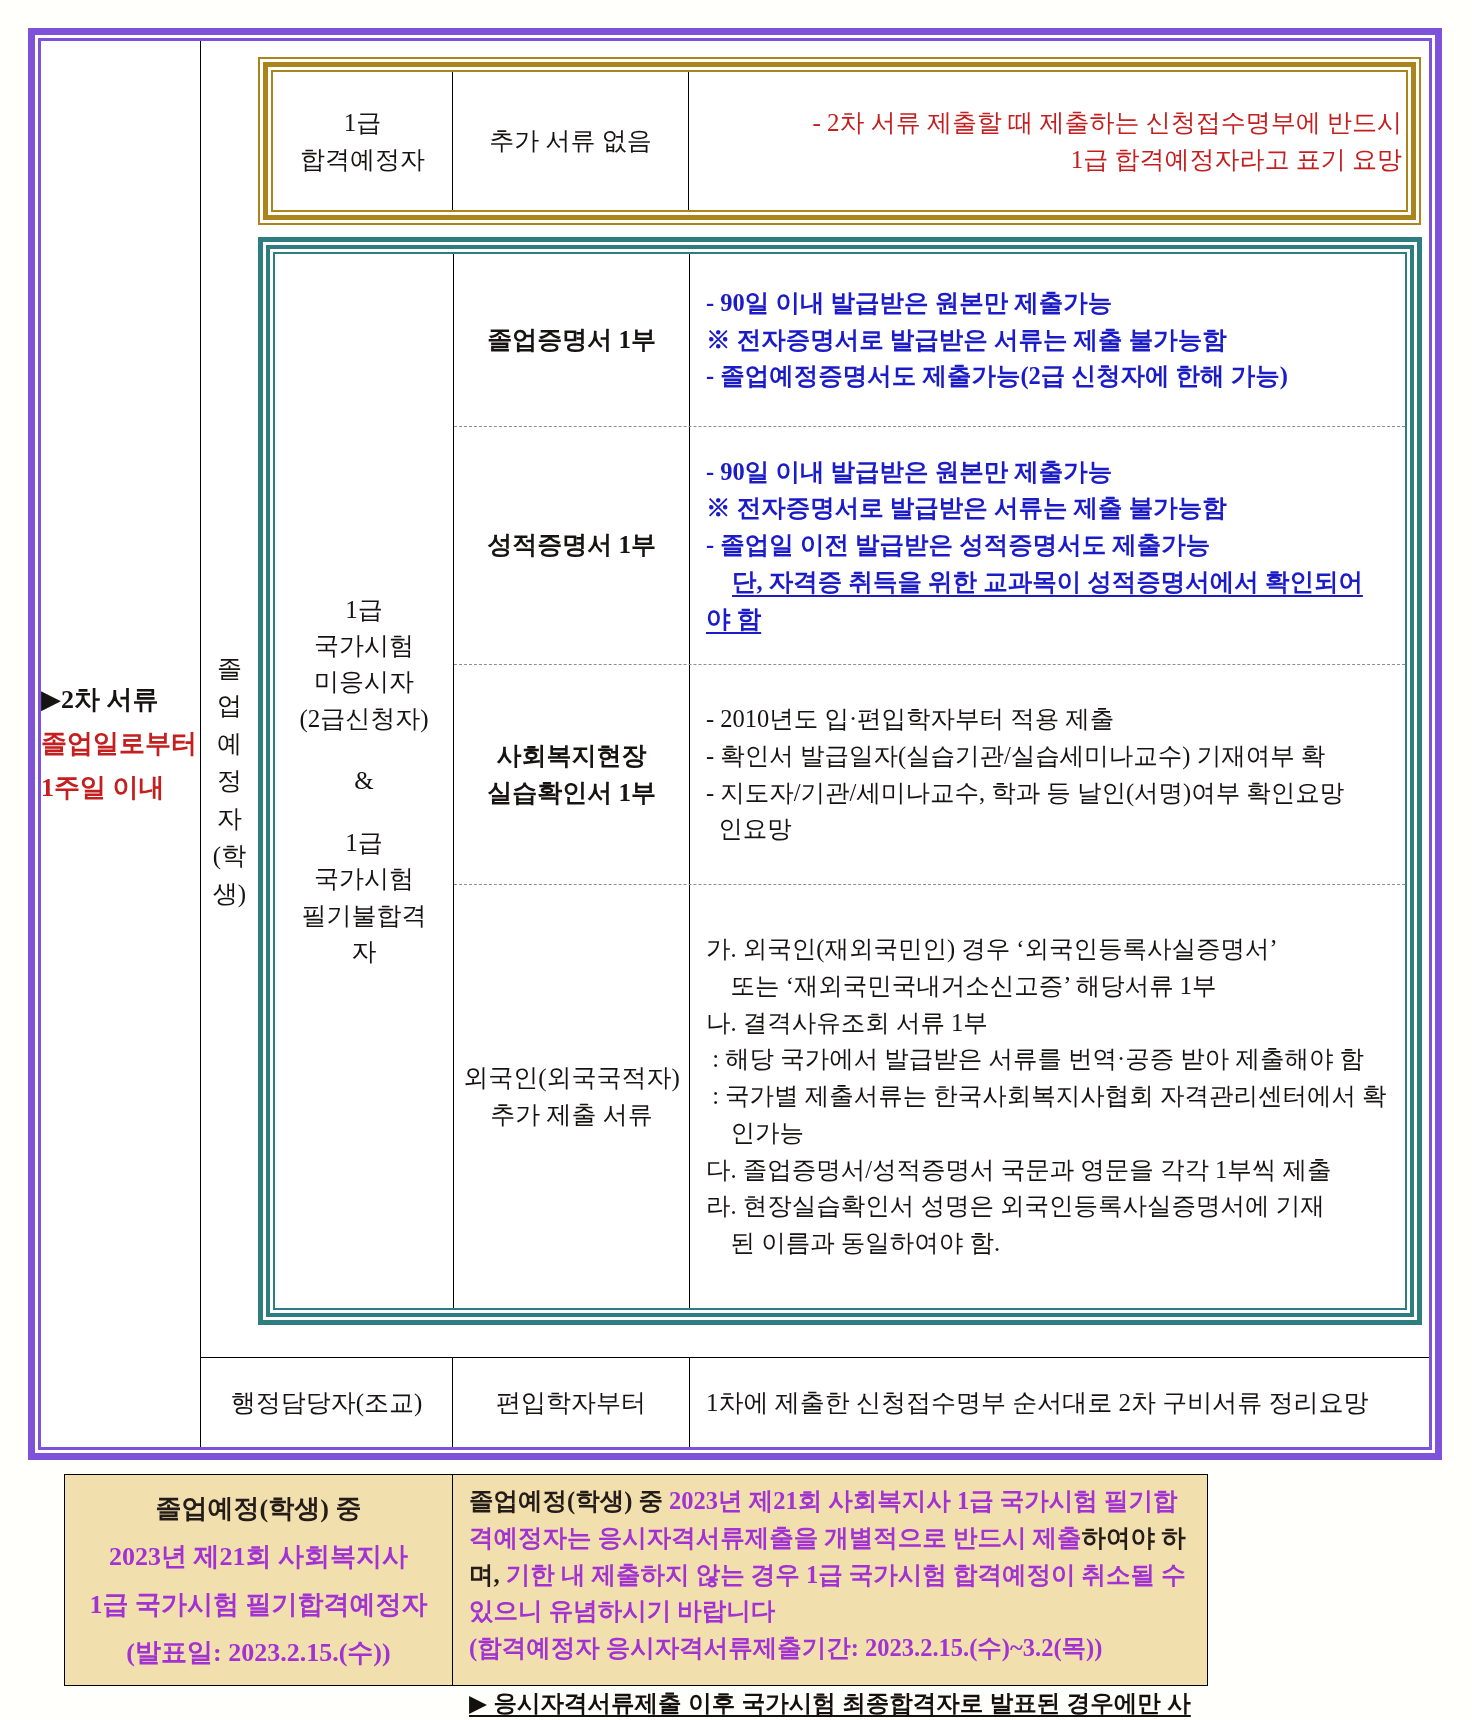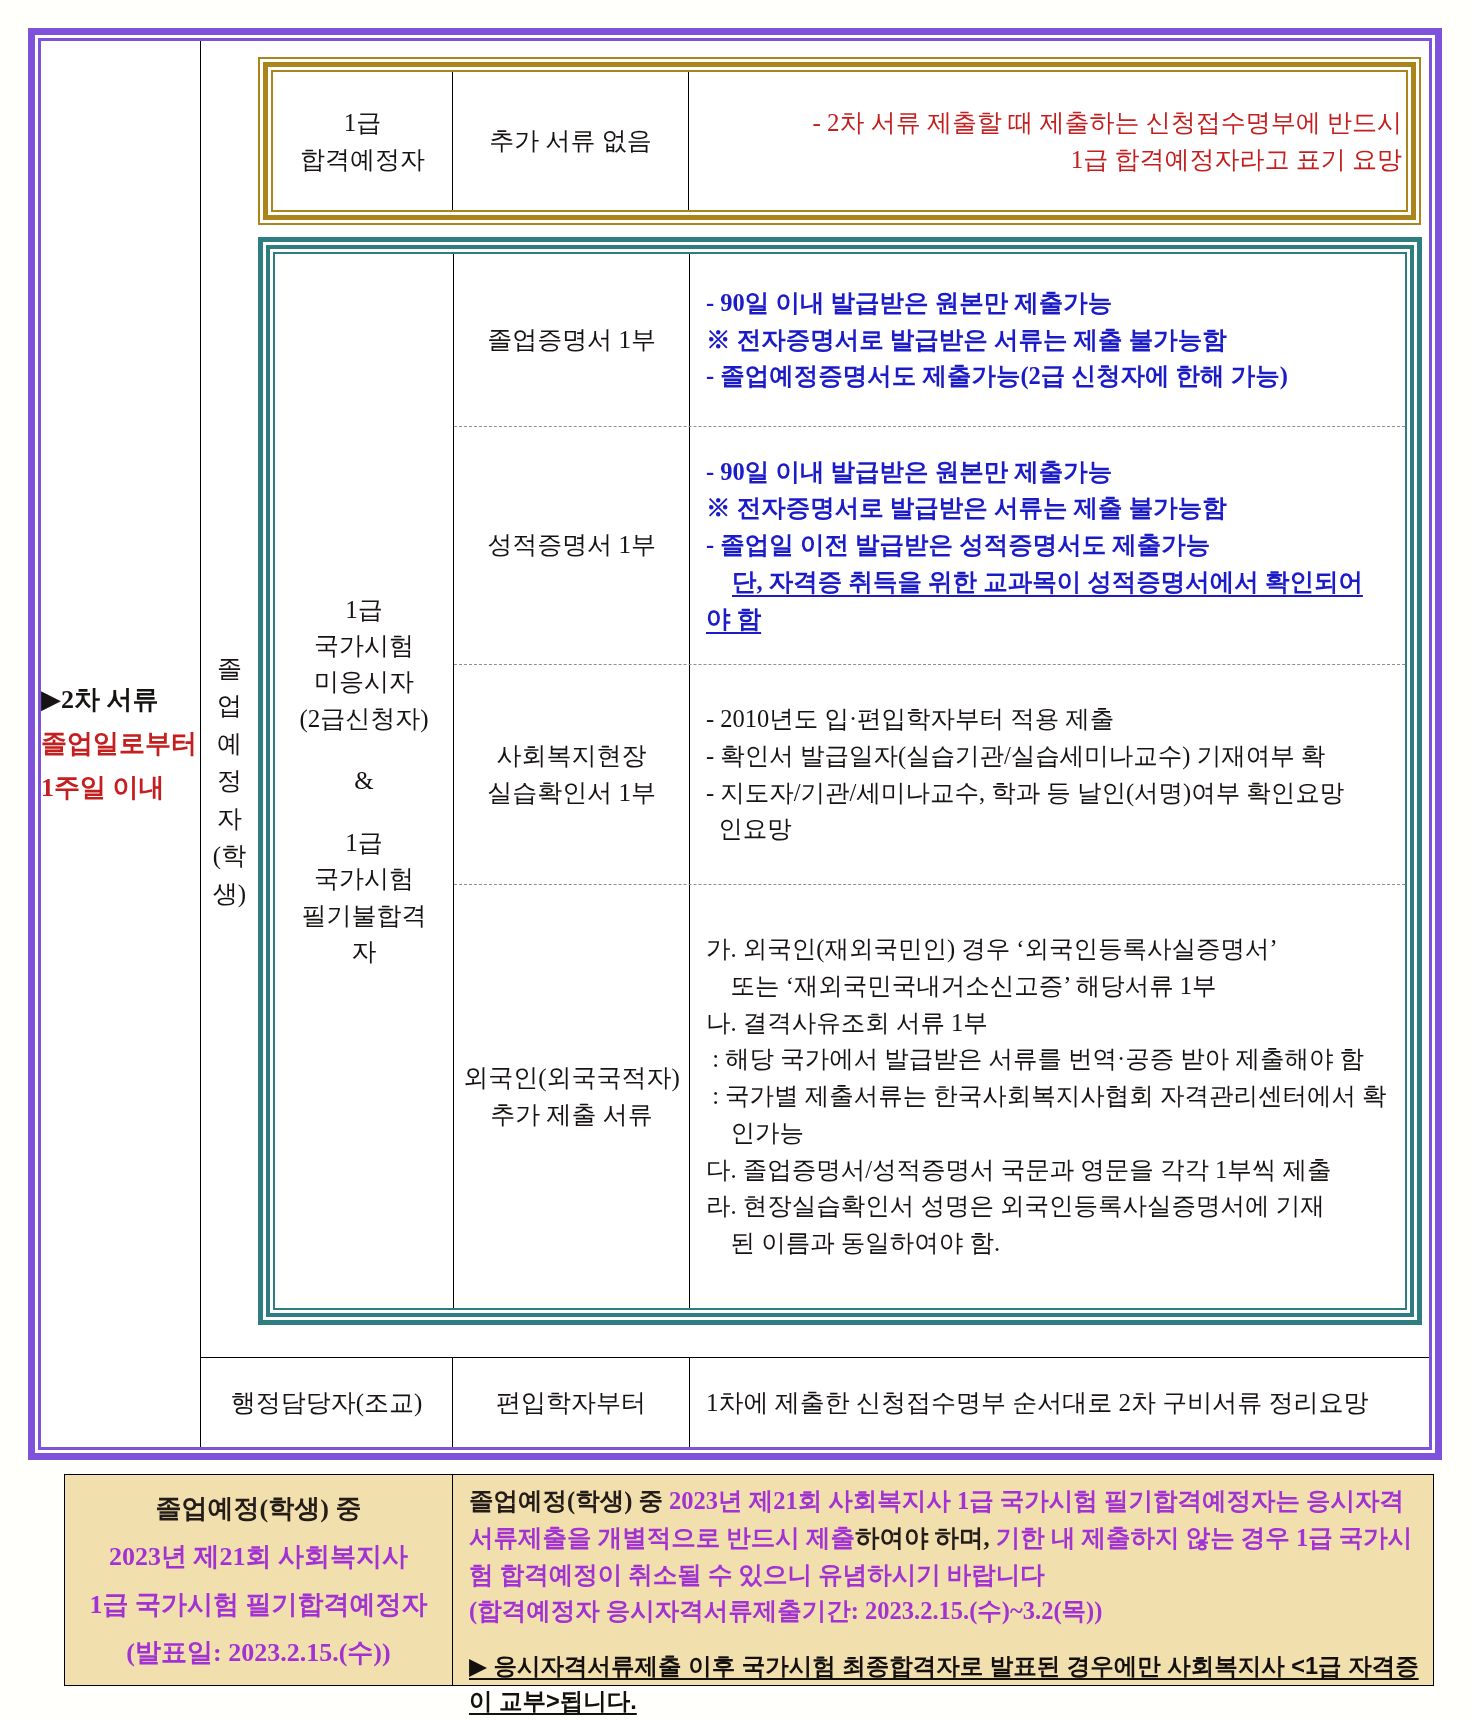--- a/index.html
+++ b/index.html
@@ -63,40 +63,40 @@
   .colA .amp{margin:26px 0;}
   .colBC{flex:1;display:flex;flex-direction:column;min-width:0;}
   .trow{display:flex;min-width:0;}
   .trow + .trow{border-top:1px dashed #8f8f8f;}
   .r1{height:172px;} .r2{height:238px;} .r3{height:220px;} .r4{height:424px;}
   .colB{
     width:236px;border-right:1px solid #000;
     display:flex;flex-direction:column;justify-content:center;align-items:center;
     text-align:center;font-size:25px;line-height:1.45;
   }
-  .colB.bold{font-weight:normal;}
+  .colB.bold{font-weight:bold;}
   .colC{
     flex:1;padding:8px 6px 8px 16px;
     display:flex;flex-direction:column;justify-content:center;
     font-size:24.5px;line-height:1.5;white-space:pre-wrap;
   }
   .blue{color:var(--blue);font-weight:bold;}
   .uline{text-decoration:underline;text-underline-offset:5px;}
   .indent1{padding-left:26px;}
 
   
   .admin-row{margin-top:auto;border-top:1px solid #000;height:90px;display:flex;font-size:25px;}
   .ac{display:flex;align-items:center;justify-content:center;text-align:center;}
   .ac1{width:252px;border-right:1px solid #000;}
   .ac2{width:237px;border-right:1px solid #000;}
   .ac3{flex:1;justify-content:flex-start;padding-left:16px;text-align:left;}
 
   
   .footer{
-    position:absolute;left:64px;top:1474px;width:1370px;height:212px;
+    position:absolute;left:64px;top:1474px;width:1144px;height:212px;
     background:var(--beige);border:1px solid #000;display:flex;
   }
   .f-left{
     width:388px;border-right:1px solid #000;
     display:flex;flex-direction:column;justify-content:center;align-items:center;
     gap:13px;text-align:center;font-size:26px;font-weight:bold;
   }
   .f-left .dark{color:#241c18;}
   .f-left .purp{color:var(--fpurple);}
   .f-right{flex:1;padding:8px 10px 8px 16px;font-size:24.5px;line-height:1.5;font-weight:bold;min-width:0;}

